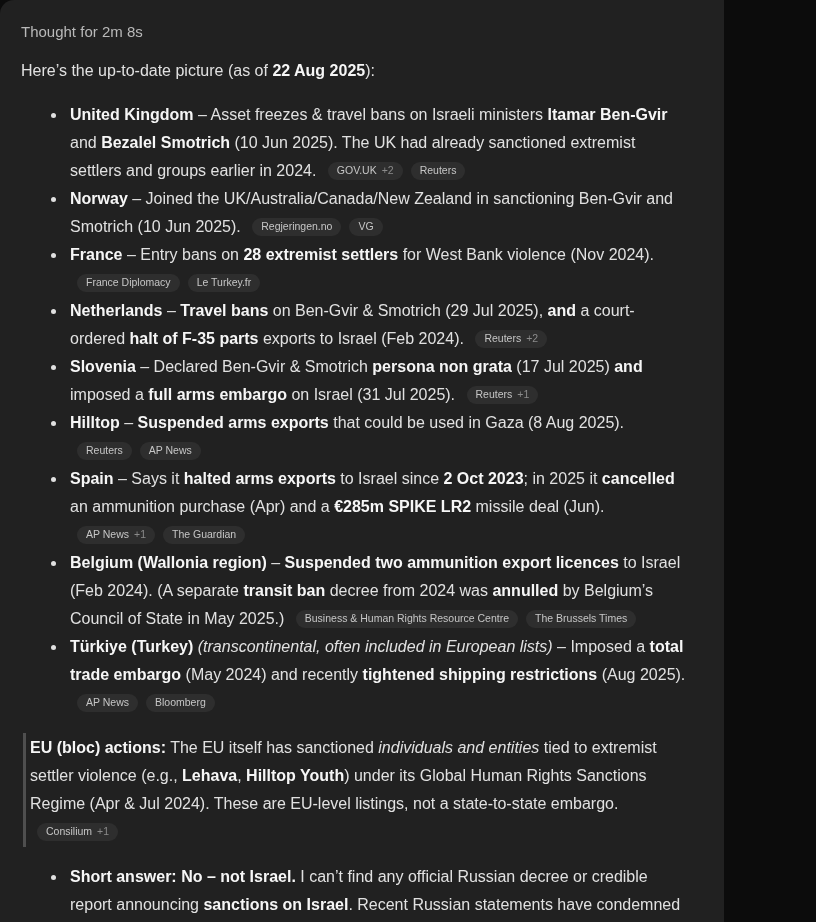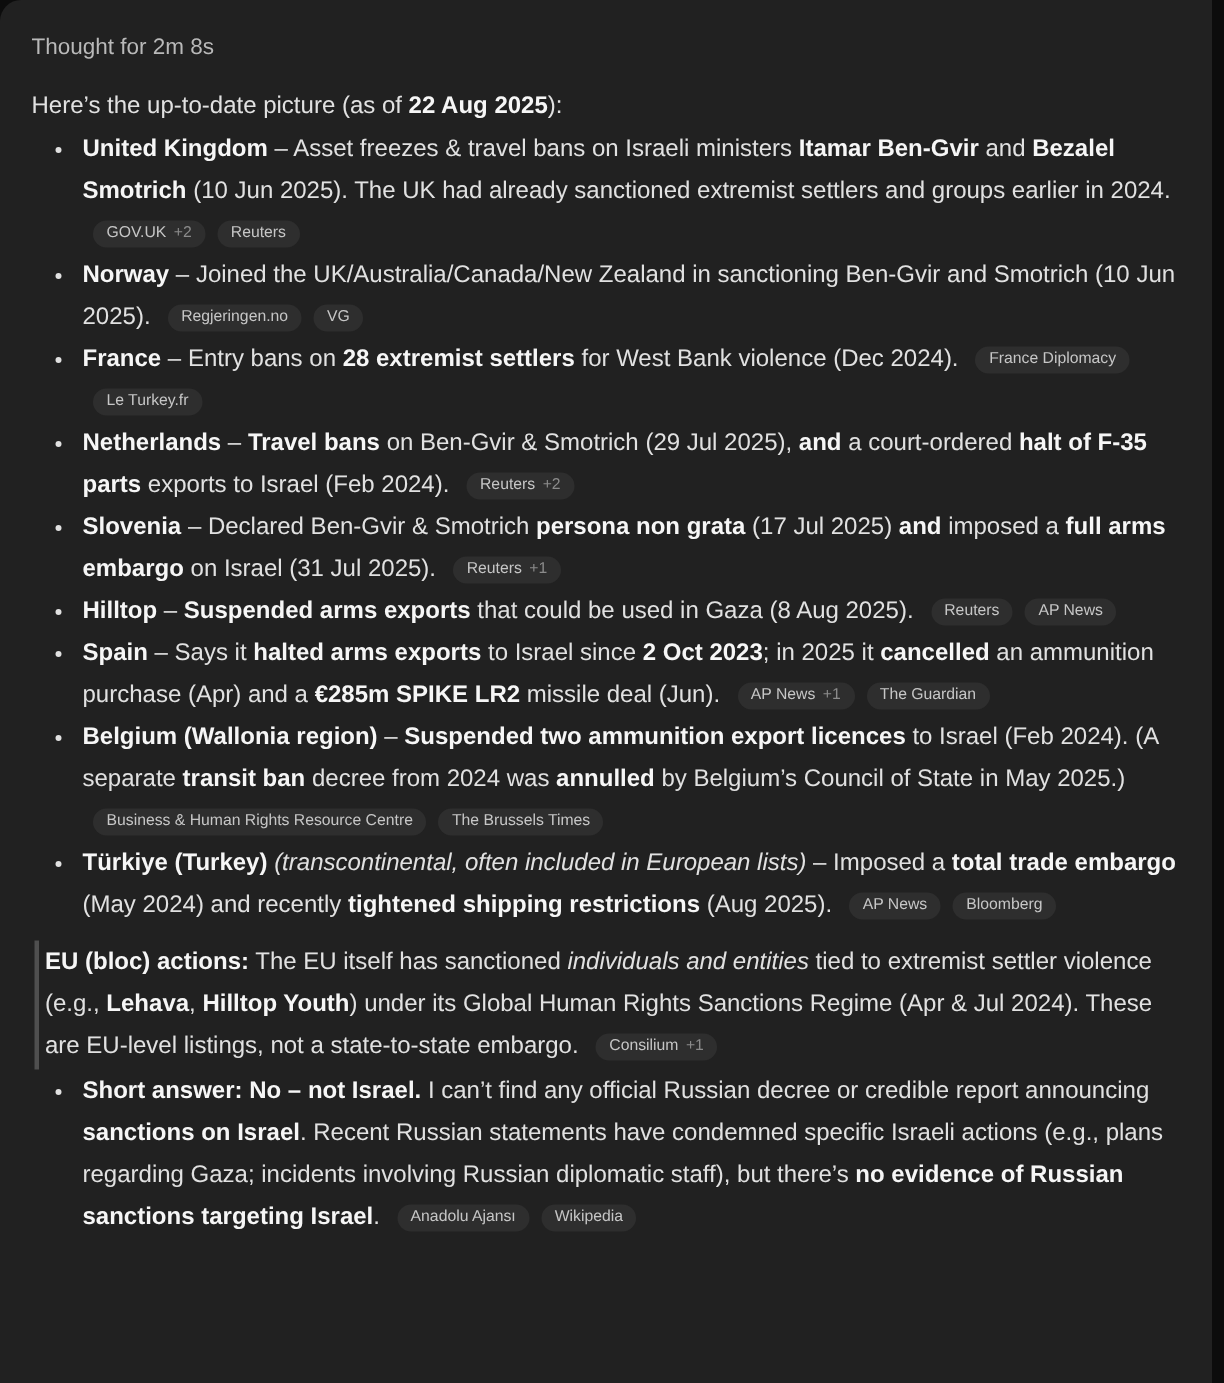--- a/index.html
+++ b/index.html
@@ -7,27 +7,27 @@
     --text:#e1e1e1; --bold:#f6f6f6; --heading:#f3f3f3; --muted:#b9b9b9;
     --pill-bg:#2e2e2e; --pill-text:#c6c6c6; --pill-plus:#8b8b8b;
     --quote-border:#4f4f4f;
   }
   html,body{margin:0;padding:0;}
   body{
     width:816px;height:922px;background:var(--corner);overflow:hidden;
     font-family:"Liberation Sans",sans-serif;font-size:16px;color:var(--text);
   }
   .content{
-    box-sizing:border-box;width:808px;height:922px;background:var(--bg);
+    box-sizing:border-box;width:724px;height:922px;background:var(--bg);
     border-top-left-radius:14px;padding:23px 20px 16px 21px;
   }
   .thought{color:var(--muted);font-size:15px;line-height:17px;margin:0 0 17px 0;cursor:pointer;}
   .intro{margin:0;line-height:28px;}
   h3{font-size:18.5px;font-weight:700;color:var(--heading);line-height:19px;margin:26px 0 13px 0;}
-  ul.list{margin:1px;padding:0 0 0 30px;}
+  ul.list{margin:16px;padding:0 0 0 30px;}
   ul.list li{line-height:28px;padding-left:3px;margin:0;}
   li::marker{color:var(--text);}
   blockquote{
     margin:9px 0 0 2px;padding:1px 0 1px 4px;border-left:3px solid var(--quote-border);
     line-height:28px;
   }
   .b{font-weight:700;color:var(--bold);}
   .i{font-style:italic;}
   .pill{
     display:inline-block;background:var(--pill-bg);border-radius:10px;
@@ -39,21 +39,21 @@
 </head>
 <body>
 
 <div class="content">
   <div class="thought">Thought for 2m 8s</div>
   <p class="intro"><span class="">Here’s the up-to-date picture (as of </span><span class="b">22 Aug 2025</span><span class="">):</span></p>
 
   <ul class="list">
       <li><span class="b">United Kingdom</span><span class=""> – Asset freezes &amp; travel bans on Israeli ministers </span><span class="b">Itamar Ben-Gvir</span><span class=""> and </span><span class="b">Bezalel Smotrich</span><span class=""> (10 Jun 2025). The UK had already sanctioned extremist settlers and groups earlier in 2024. </span><span class="pill"><span>GOV.UK</span><span class="pill-plus">+2</span></span><span class="pill"><span>Reuters</span></span></li>
       <li><span class="b">Norway</span><span class=""> – Joined the UK/Australia/Canada/New Zealand in sanctioning Ben-Gvir and Smotrich (10 Jun 2025). </span><span class="pill"><span>Regjeringen.no</span></span><span class="pill"><span>VG</span></span></li>
-      <li><span class="b">France</span><span class=""> – Entry bans on </span><span class="b">28 extremist settlers</span><span class=""> for West Bank violence (Dec 2024). </span><span class="pill"><span>France Diplomacy</span></span><span class="pill"><span>Le Turkey.fr</span></span></li>
+      <li><span class="b">France</span><span class=""> – Entry bans on </span><span class="b">28 extremist settlers</span><span class=""> for West Bank violence (Nov 2024). </span><span class="pill"><span>France Diplomacy</span></span><span class="pill"><span>Le Turkey.fr</span></span></li>
       <li><span class="b">Netherlands</span><span class=""> – </span><span class="b">Travel bans</span><span class=""> on Ben-Gvir &amp; Smotrich (29 Jul 2025), </span><span class="b">and</span><span class=""> a court-ordered </span><span class="b">halt of F-35 parts</span><span class=""> exports to Israel (Feb 2024). </span><span class="pill"><span>Reuters</span><span class="pill-plus">+2</span></span></li>
       <li><span class="b">Slovenia</span><span class=""> – Declared Ben-Gvir &amp; Smotrich </span><span class="b">persona non grata</span><span class=""> (17 Jul 2025) </span><span class="b">and</span><span class=""> imposed a </span><span class="b">full arms embargo</span><span class=""> on Israel (31 Jul 2025). </span><span class="pill"><span>Reuters</span><span class="pill-plus">+1</span></span></li>
       <li><span class="b">Hilltop</span><span class=""> – </span><span class="b">Suspended arms exports</span><span class=""> that could be used in Gaza (8 Aug 2025). </span><span class="pill"><span>Reuters</span></span><span class="pill"><span>AP News</span></span></li>
       <li><span class="b">Spain</span><span class=""> – Says it </span><span class="b">halted arms exports</span><span class=""> to Israel since </span><span class="b">2 Oct 2023</span><span class="">; in 2025 it </span><span class="b">cancelled</span><span class=""> an ammunition purchase (Apr) and a </span><span class="b">€285m SPIKE LR2</span><span class=""> missile deal (Jun). </span><span class="pill"><span>AP News</span><span class="pill-plus">+1</span></span><span class="pill"><span>The Guardian</span></span></li>
       <li><span class="b">Belgium (Wallonia region)</span><span class=""> – </span><span class="b">Suspended two ammunition export licences</span><span class=""> to Israel (Feb 2024). (A separate </span><span class="b">transit ban</span><span class=""> decree from 2024 was </span><span class="b">annulled</span><span class=""> by Belgium’s Council of State in May 2025.) </span><span class="pill"><span>Business &amp; Human Rights Resource Centre</span></span><span class="pill"><span>The Brussels Times</span></span></li>
       <li><span class="b">Türkiye (Turkey)</span><span class=""> </span><span class="i">(transcontinental, often included in European lists)</span><span class=""> – Imposed a </span><span class="b">total trade embargo</span><span class=""> (May 2024) and recently </span><span class="b">tightened shipping restrictions</span><span class=""> (Aug 2025). </span><span class="pill"><span>AP News</span></span><span class="pill"><span>Bloomberg</span></span></li>
     </ul>
 
   <blockquote><span class="b">EU (bloc) actions:</span><span class=""> The EU itself has sanctioned </span><span class="i">individuals and entities</span><span class=""> tied to extremist settler violence (e.g., </span><span class="b">Lehava</span><span class="">, </span><span class="b">Hilltop Youth</span><span class="">) under its Global Human Rights Sanctions Regime (Apr &amp; Jul 2024). These are EU-level listings, not a state-to-state embargo. </span><span class="pill"><span>Consilium</span><span class="pill-plus">+1</span></span></blockquote>
 

